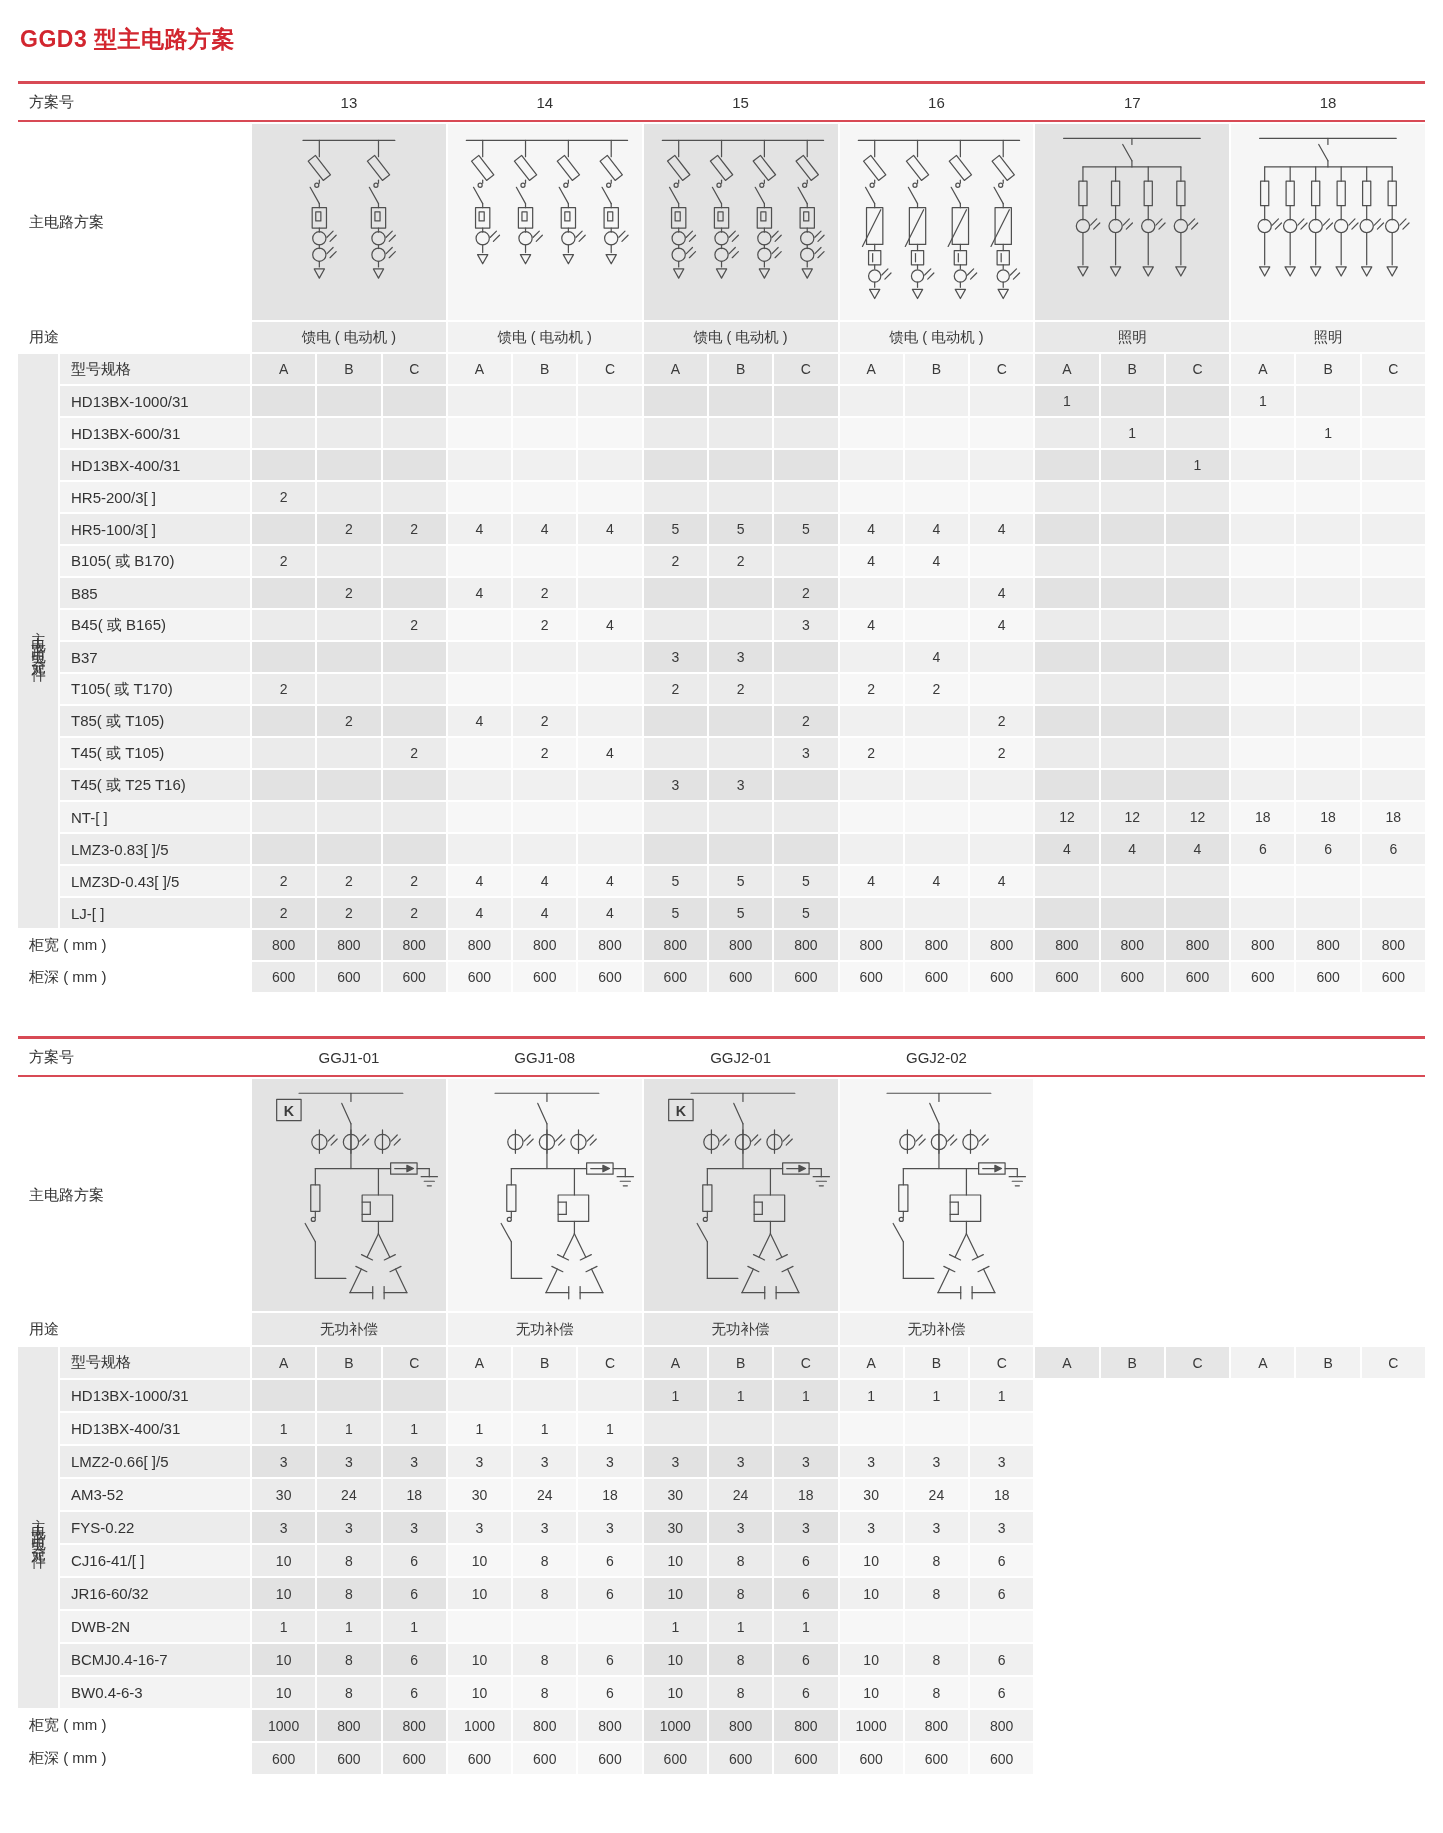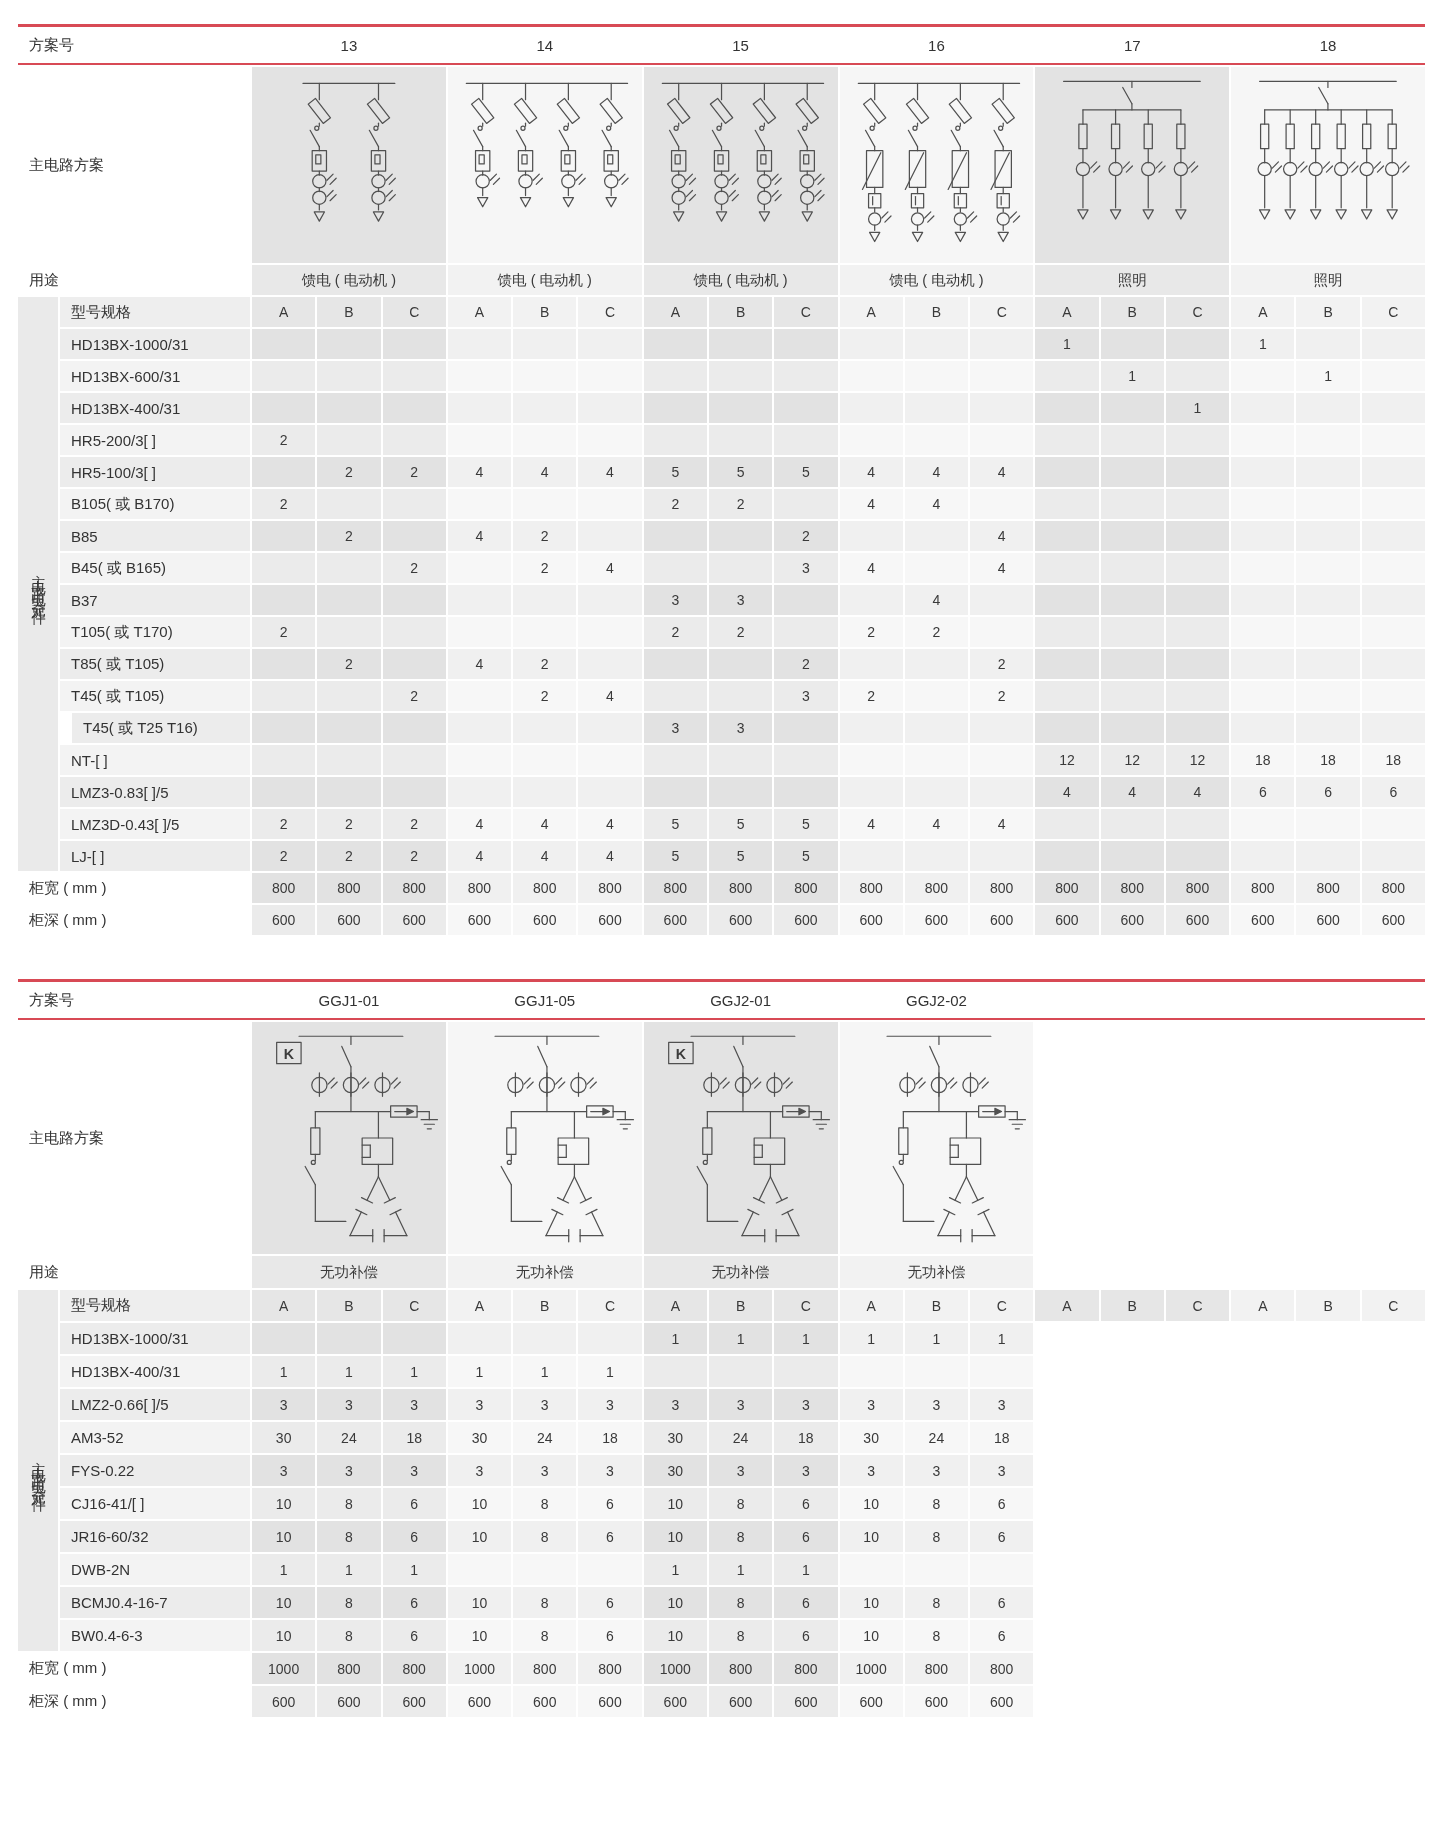--- a/index.html
+++ b/index.html
@@ -40,20 +40,21 @@
   }
   .diag-d{background:#e3e3e3;} .diag-l{background:#f6f6f6;}
   .use-d{background:#e8e8e8;} .use-l{background:#f2f2f2;}
   .usagetxt{font-size:14.5px;}
   .diagcell svg{width:100%;height:100%;display:block;}
 </style>
 </head>
 <body>
 
 <div class="page">
+  <h1 class="title">GGD3 型主电路方案</h1>
   <div class="tablewrap" id="t1">
       <div class="scheme-row" style="grid-template-columns: 40px 190px repeat(18, 1fr);">
         <div class="cell lbl white" style="grid-column: 1 / span 2;">方案号</div>
         <div class="cell schemename" style="grid-column: span 3;">13</div>
         <div class="cell schemename" style="grid-column: span 3;">14</div>
         <div class="cell schemename" style="grid-column: span 3;">15</div>
         <div class="cell schemename" style="grid-column: span 3;">16</div>
         <div class="cell schemename" style="grid-column: span 3;">17</div>
         <div class="cell schemename" style="grid-column: span 3;">18</div>
       </div>
@@ -669,21 +670,21 @@
         <div class="cell sd1" style="grid-row: 15;">3</div>
         <div class="cell sl1" style="grid-row: 15;">2</div>
         <div class="cell sl1" style="grid-row: 15;"></div>
         <div class="cell sl1" style="grid-row: 15;">2</div>
         <div class="cell sd1" style="grid-row: 15;"></div>
         <div class="cell sd1" style="grid-row: 15;"></div>
         <div class="cell sd1" style="grid-row: 15;"></div>
         <div class="cell sl1" style="grid-row: 15;"></div>
         <div class="cell sl1" style="grid-row: 15;"></div>
         <div class="cell sl1" style="grid-row: 15;"></div>
-        <div class="cell lbl lab0" style="grid-area: 16 / 2; margin-left: 12px;">T45( 或 T25 T16)</div>
+        <div class="cell lbl lab0" style="grid-area: 16 / 2;">T45( 或 T25 T16)</div>
         <div class="cell sd0" style="grid-row: 16;"></div>
         <div class="cell sd0" style="grid-row: 16;"></div>
         <div class="cell sd0" style="grid-row: 16;"></div>
         <div class="cell sl0" style="grid-row: 16;"></div>
         <div class="cell sl0" style="grid-row: 16;"></div>
         <div class="cell sl0" style="grid-row: 16;"></div>
         <div class="cell sd0" style="grid-row: 16;">3</div>
         <div class="cell sd0" style="grid-row: 16;">3</div>
         <div class="cell sd0" style="grid-row: 16;"></div>
         <div class="cell sl0" style="grid-row: 16;"></div>
@@ -808,21 +809,21 @@
         <div class="cell sd1" style="grid-row: 22;">600</div>
         <div class="cell sl1" style="grid-row: 22;">600</div>
         <div class="cell sl1" style="grid-row: 22;">600</div>
         <div class="cell sl1" style="grid-row: 22;">600</div>
       </div>
     </div>
   <div class="tablewrap" id="t2">
       <div class="scheme-row" style="grid-template-columns: 40px 190px repeat(18, 1fr);">
         <div class="cell lbl white" style="grid-column: 1 / span 2;">方案号</div>
         <div class="cell schemename" style="grid-column: span 3;">GGJ1-01</div>
-        <div class="cell schemename" style="grid-column: span 3;">GGJ1-05</div>
+        <div class="cell schemename" style="grid-column: span 3;">GGJ1-08</div>
         <div class="cell schemename" style="grid-column: span 3;">GGJ2-01</div>
         <div class="cell schemename" style="grid-column: span 3;">GGJ2-02</div>
         <div class="cell schemename" style="grid-column: span 3;"></div>
         <div class="cell schemename" style="grid-column: span 3;"></div>
       </div>
       <div class="main-grid" style="grid-template-columns: 40px 190px repeat(18, 1fr); grid-template-rows: 232px 32px repeat(13, 31px);">
         <div class="cell lbl white" style="grid-area: 1 / 1 / auto / span 2;">主电路方案</div>
         <div class="cell diagcell diag-d" style="grid-area: 1 / span 3;">
           <svg viewBox="0 0 190 228" preserveAspectRatio="xMidYMid meet">
             <g fill="none" stroke="#505050" stroke-width="1.2" stroke-linecap="round" stroke-linejoin="round">

